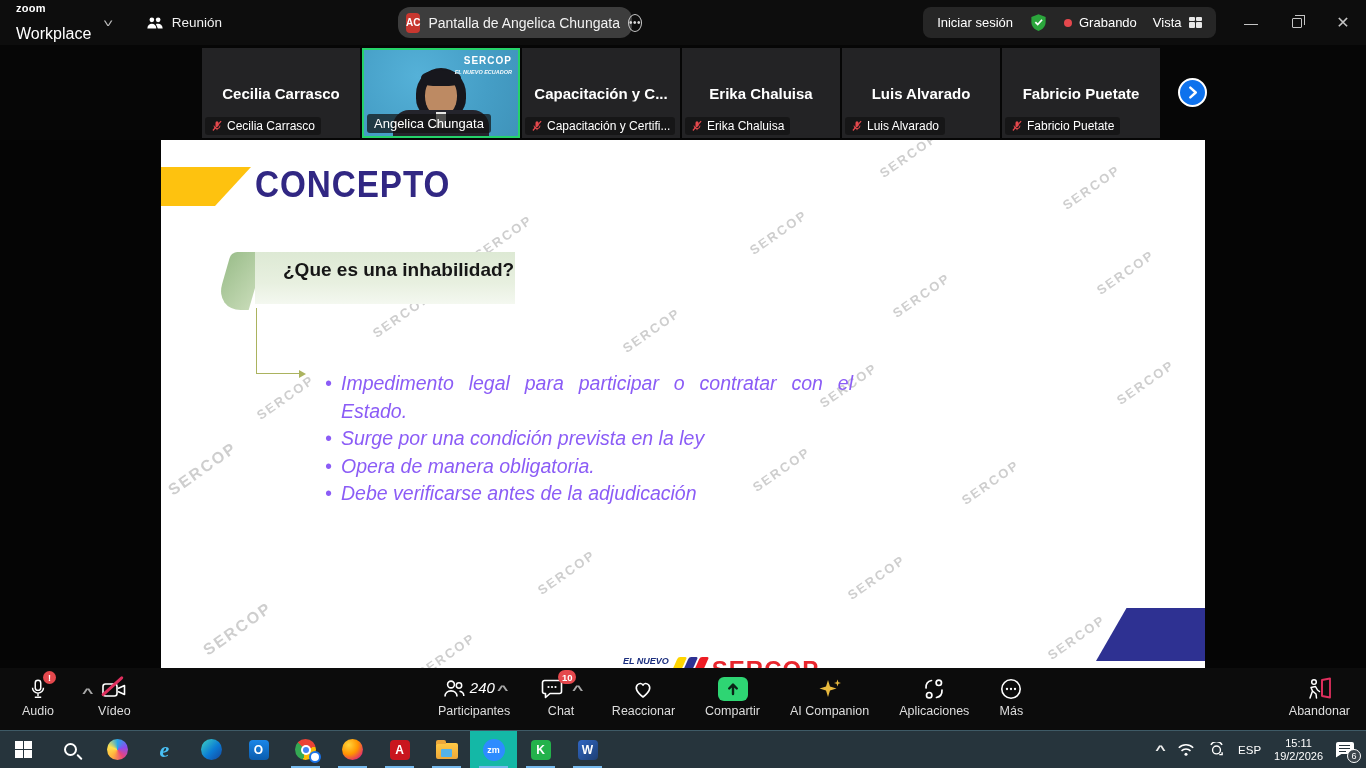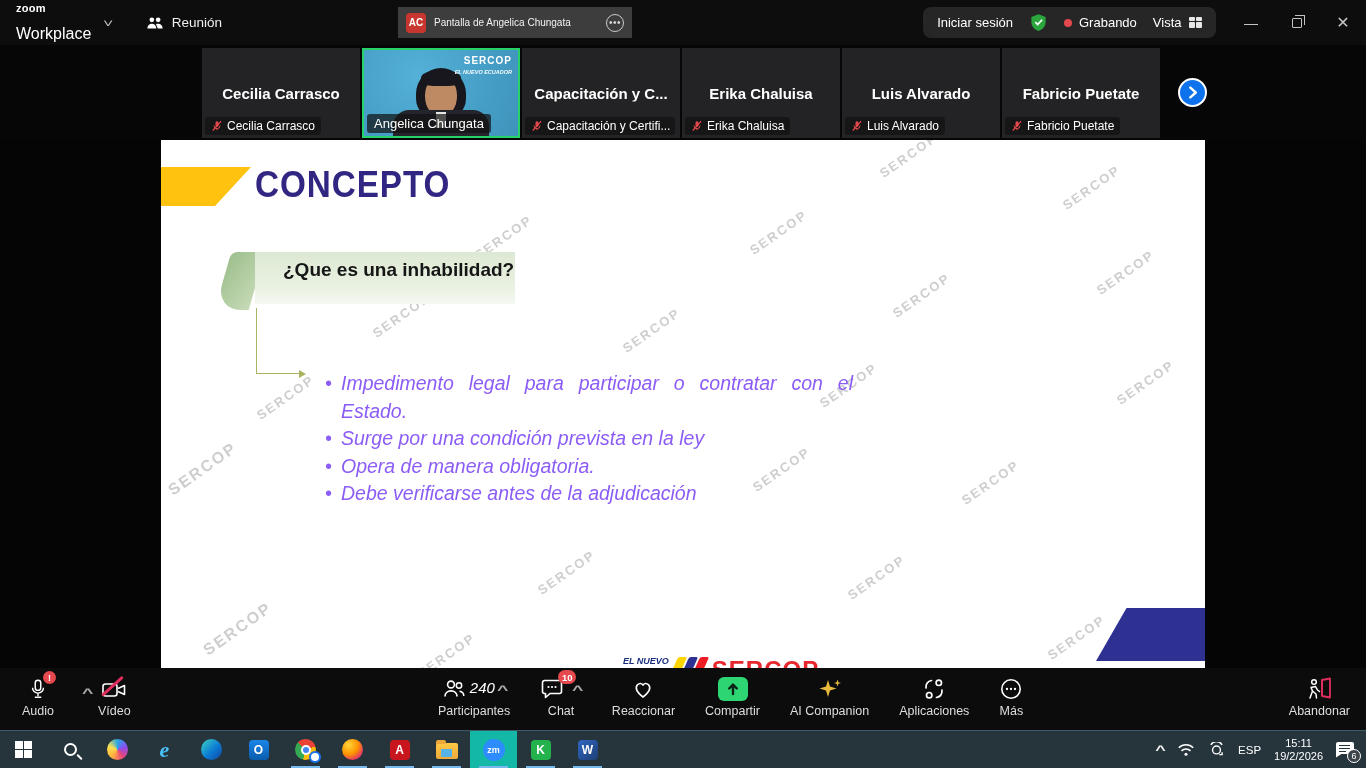--- a/index.html
+++ b/index.html
@@ -6,23 +6,23 @@
   html,body { width:1366px; height:768px; overflow:hidden; background:#000; }
   .screen { position:relative; width:1366px; height:672px; font-family:"Liberation Sans", sans-serif; background:#000; }
 
   
   .topbar { position:absolute; left:0; top:0; width:1366px; height:45px; background:#0d0d0d; display:flex; align-items:center; }
   .brand { display:flex; flex-direction:column; margin-left:16px; color:#fff; line-height:1; }
   .brand .b1 { font-size:11px; font-weight:bold; letter-spacing:.3px; }
   .brand .b2 { font-size:16px; margin-top:12px; }
   .brand-caret { color:#bbb; font-size:11px; margin-left:14px; transform:scaleX(1.6); }
   .meeting-tab { display:flex; align-items:center; gap:8px; margin-left:34px; color:#f0f0f0; font-size:13.5px; }
-  .share-tab { position:absolute; left:398px; top:7px; width:234px; height:31px; background:#3d3d3d; border-radius:0; display:flex; align-items:center; padding:0 8px; gap:8px; }
+  .share-tab { position:absolute; left:398px; top:7px; width:234px; height:31px; background:#3d3d3d; border-radius:12px; display:flex; align-items:center; padding:0 8px; gap:8px; }
   .ac-avatar { width:20px; height:20px; border-radius:4px; background:#c8372f; color:#fff; font-size:10px; font-weight:bold; display:flex; align-items:center; justify-content:center; }
-  .share-tab .t-title { color:#f2f2f2; font-size:10px; white-space:nowrap; flex:1; }
+  .share-tab .t-title { color:#f2f2f2; font-size:14px; white-space:nowrap; flex:1; }
   .ellipsis-btn { width:18px; height:18px; border:1.4px solid #c9c9c9; border-radius:50%; color:#d8d8d8; font-size:10px; line-height:15px; text-align:center; letter-spacing:.5px; }
   .topbar-right { position:absolute; right:150px; top:7px; height:31px; background:#262626; border-radius:8px; display:flex; align-items:center; gap:16px; padding:0 14px; }
   .signin { color:#fff; font-size:13px; }
   .rec { display:flex; align-items:center; gap:7px; color:#fff; font-size:13px; }
   .rec-dot { width:8px; height:8px; border-radius:50%; background:#e5484d; }
   .vista { display:flex; align-items:center; gap:7px; color:#fff; font-size:13px; }
   .grid-ic { display:grid; grid-template-columns:6px 6px; grid-template-rows:4px 6px; gap:1.5px; }
   .grid-ic i { background:#e8e8e8; border-radius:1px; }
   .winctl { position:absolute; right:0; top:0; height:45px; display:flex; align-items:center; }
   .winctl span { width:46px; text-align:center; color:#c4c4c4; font-size:14px; }

